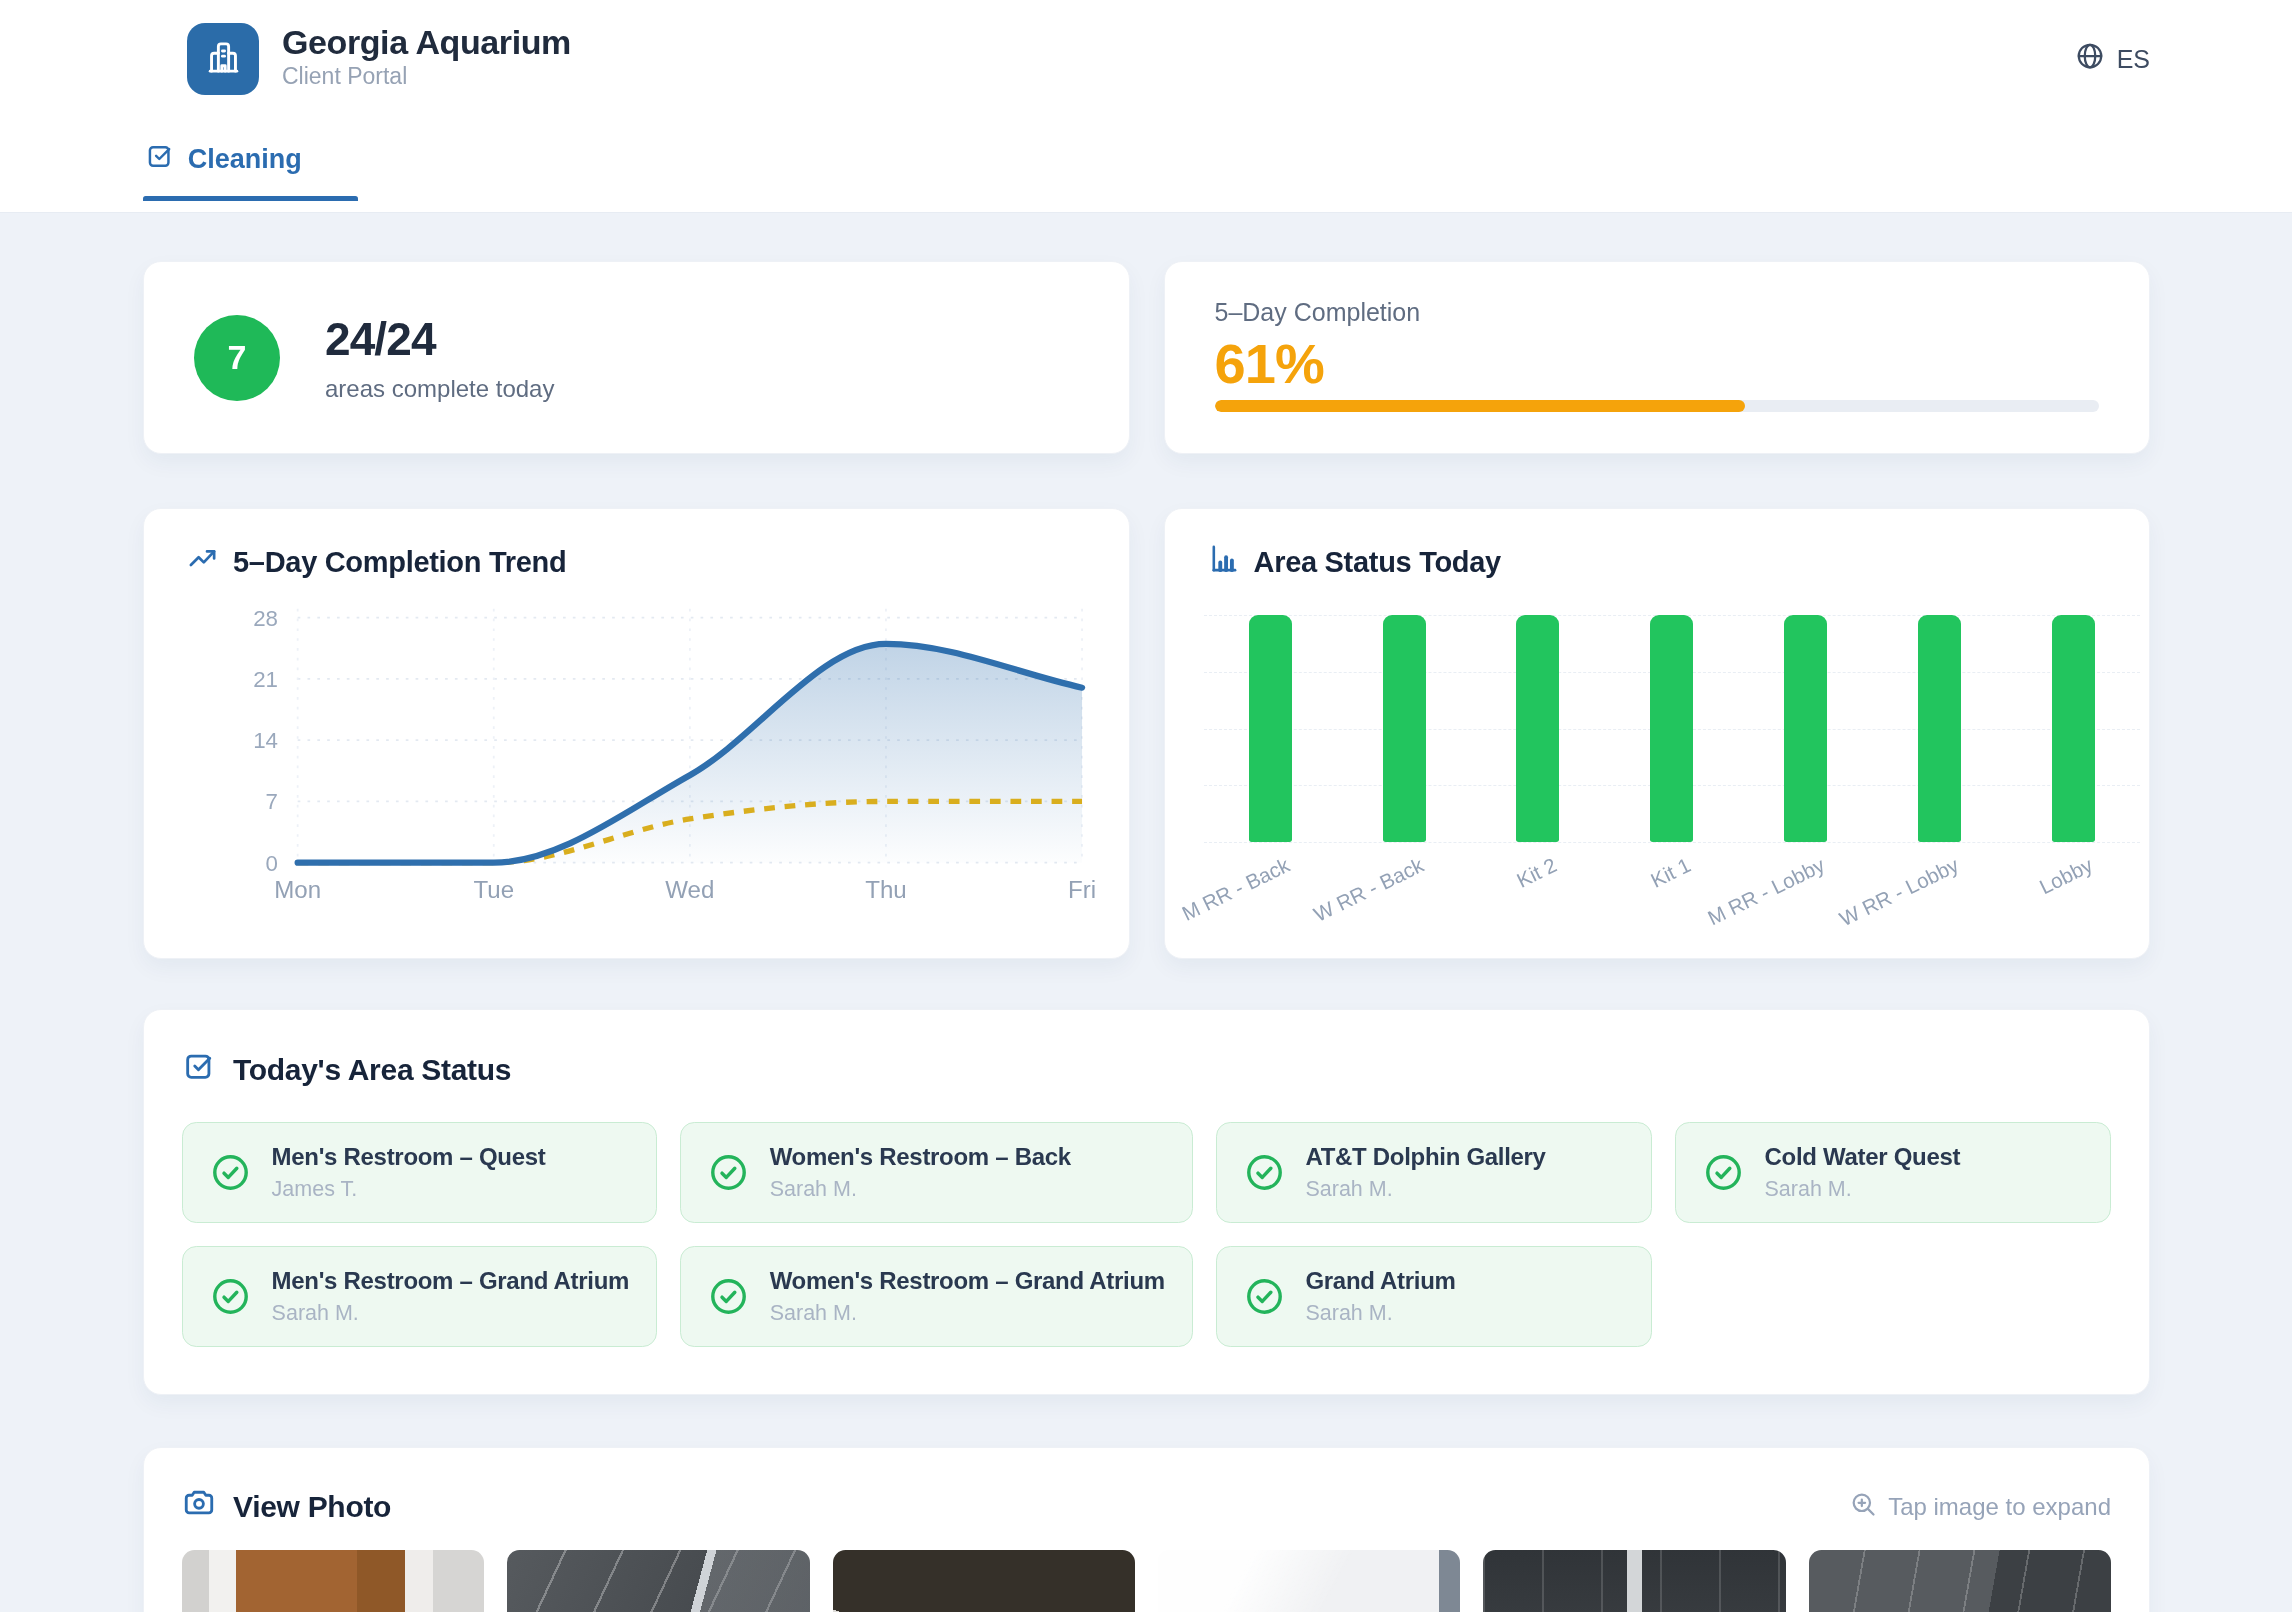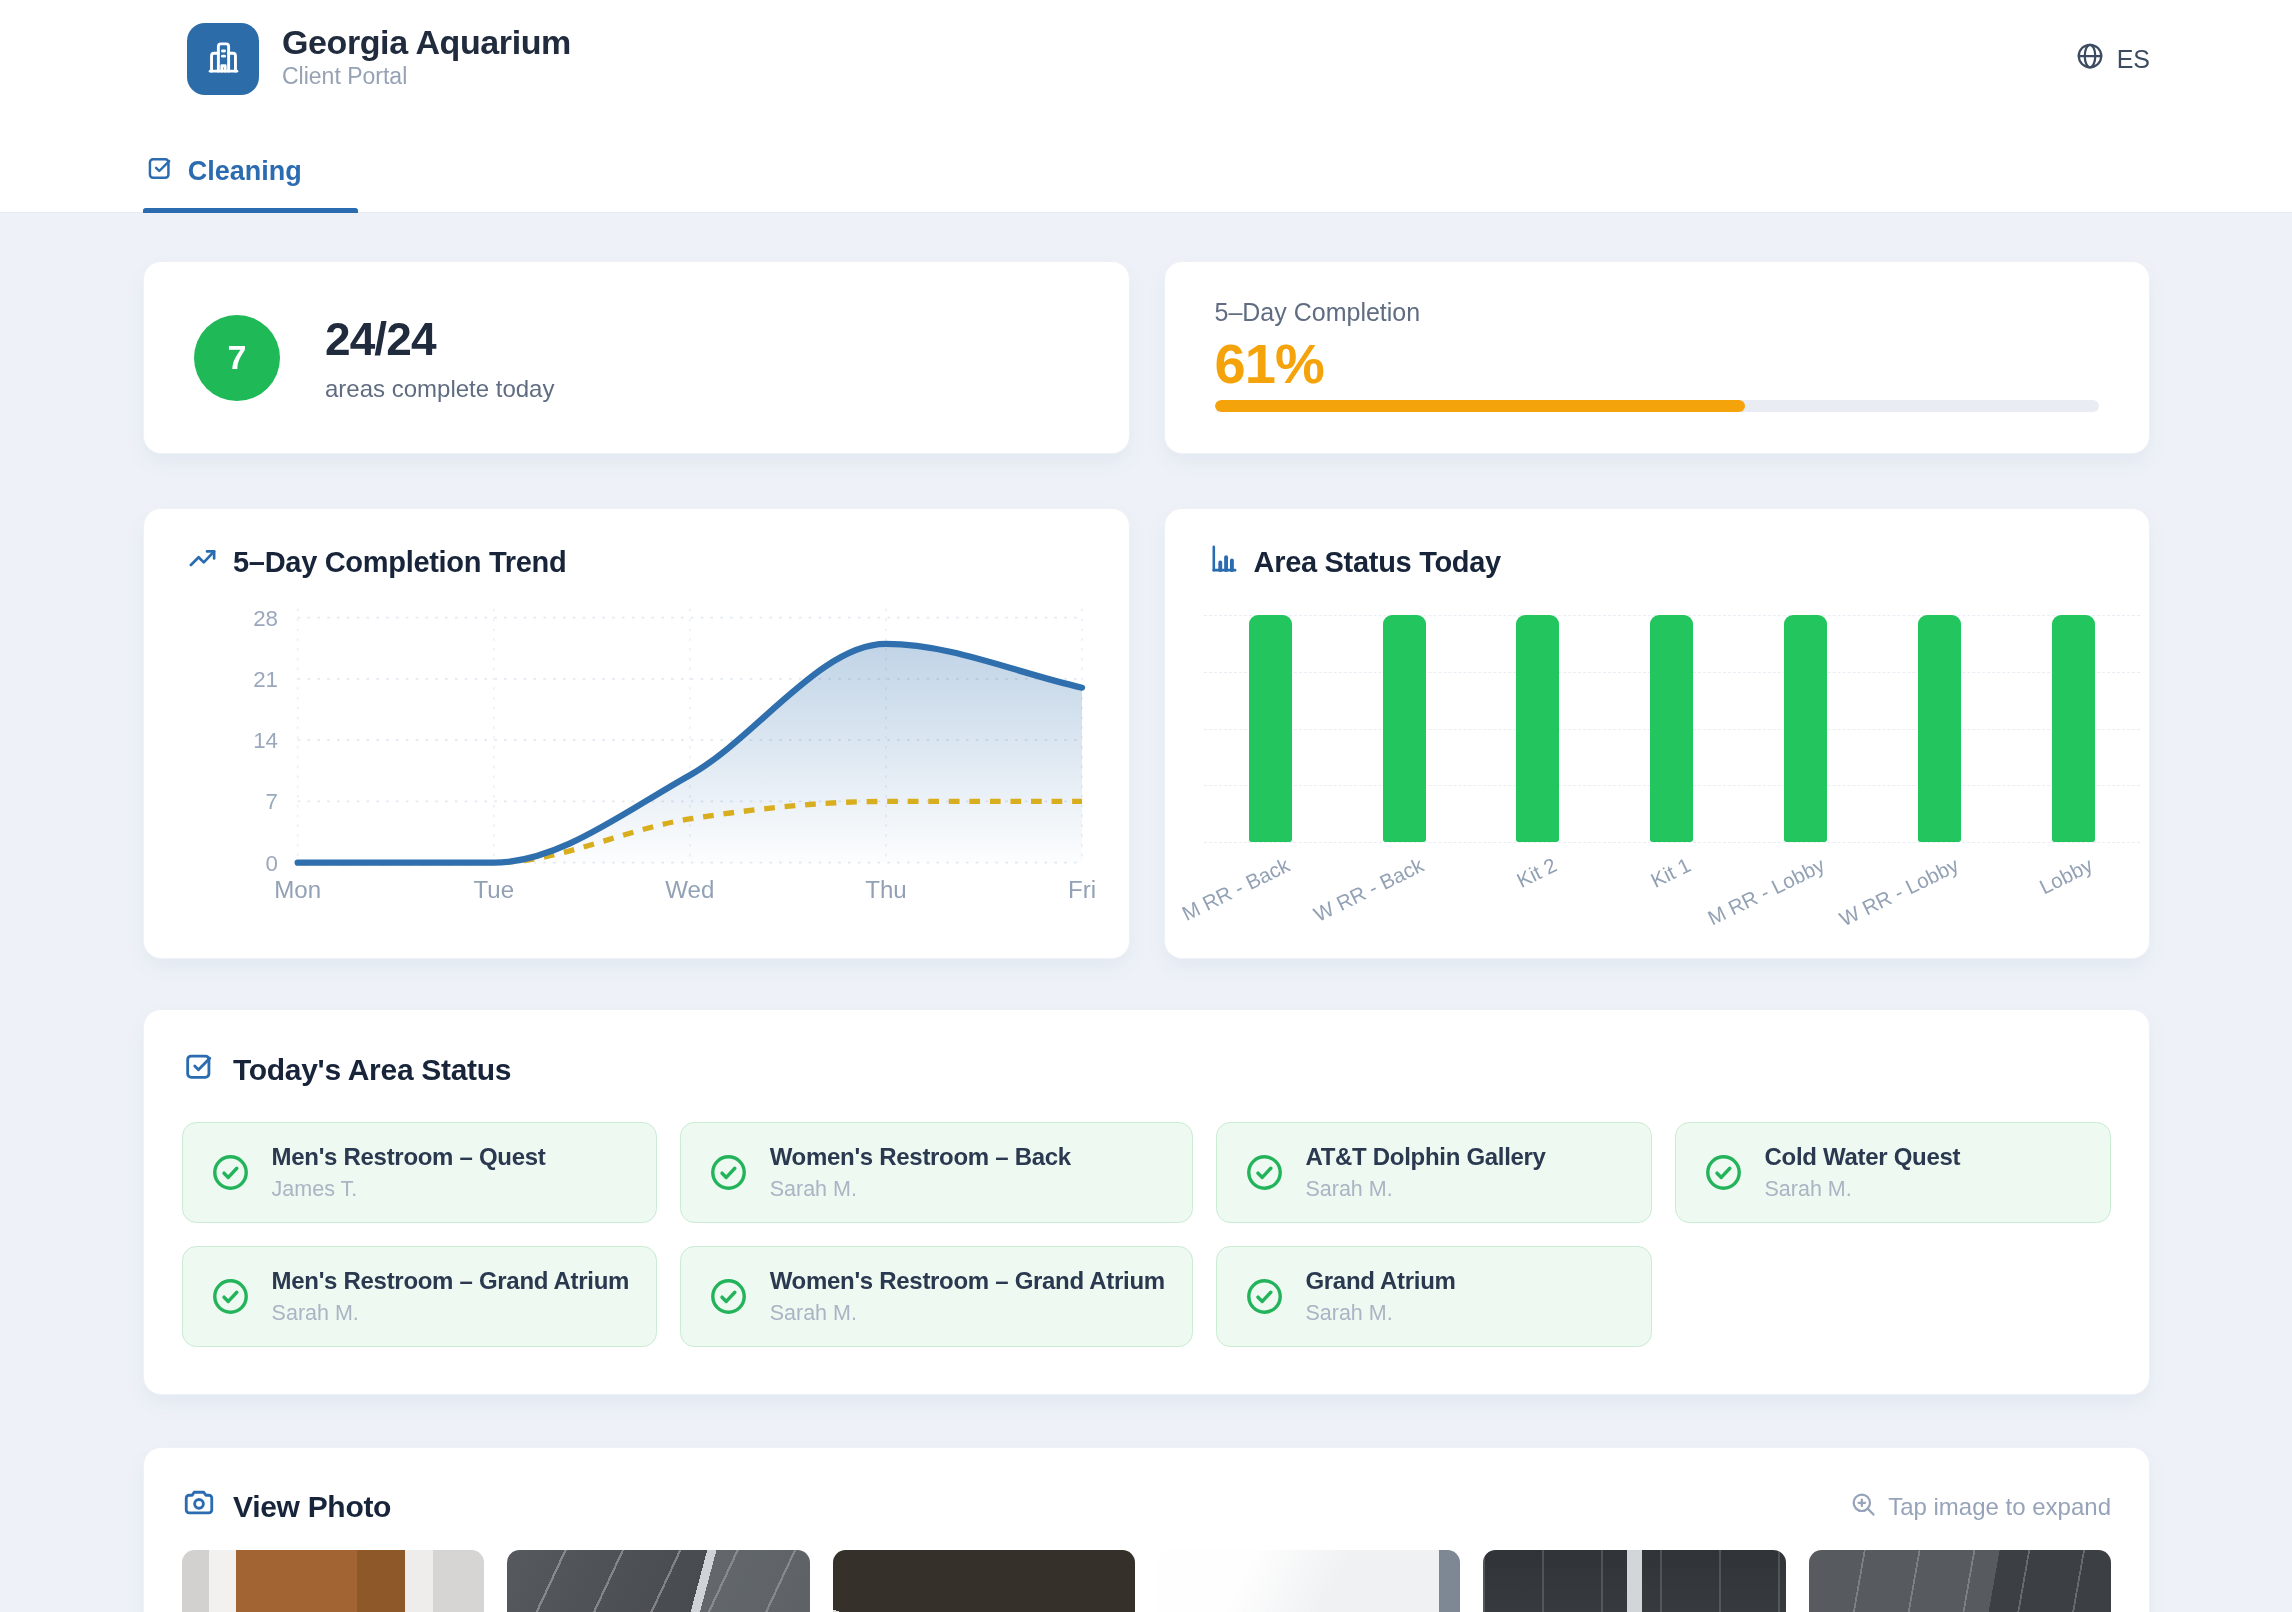--- a/index.html
+++ b/index.html
@@ -18,21 +18,21 @@
   .brand { display:flex; gap:23px;padding-left:44px; }
   .logo {
     width:72px; height:72px; border-radius:18px; background:#2B6CA9;
     display:grid; place-items:center; flex:0 0 auto;
   }
   .logo svg { width:41px; height:41px; }
   .app-title { font-size:34px; font-weight:700; color:#202B3D; letter-spacing:-0.4px; }
   .app-subtitle { font-size:23px; color:#96A2B4; margin-top:1px; }
   .lang { display:flex; align-items:center; gap:11.6px; font-size:25px; color:#3D4B61; cursor:pointer; }
   .lang svg { width:30px; height:30px; }
-  .tabs { position:absolute; left:143px; bottom:0; display:flex; }
+  .tabs { position:absolute; left:143px; bottom:12px; display:flex; }
   .tab {
     position:relative; display:inline-flex; align-items:center; gap:13.4px;
     font-size:27px; font-weight:600; color:#2B6CB0; padding:0 56px 22.4px 1.8px; cursor:pointer;
   }
   .tab svg { width:29.6px; height:29.6px; }
   .tab.active::after {
     content:""; position:absolute; left:0; right:0; bottom:-0.9px; height:5.4px;
     background:#2B6CB0; border-radius:2.7px 2.7px 0 0;
   }
   

